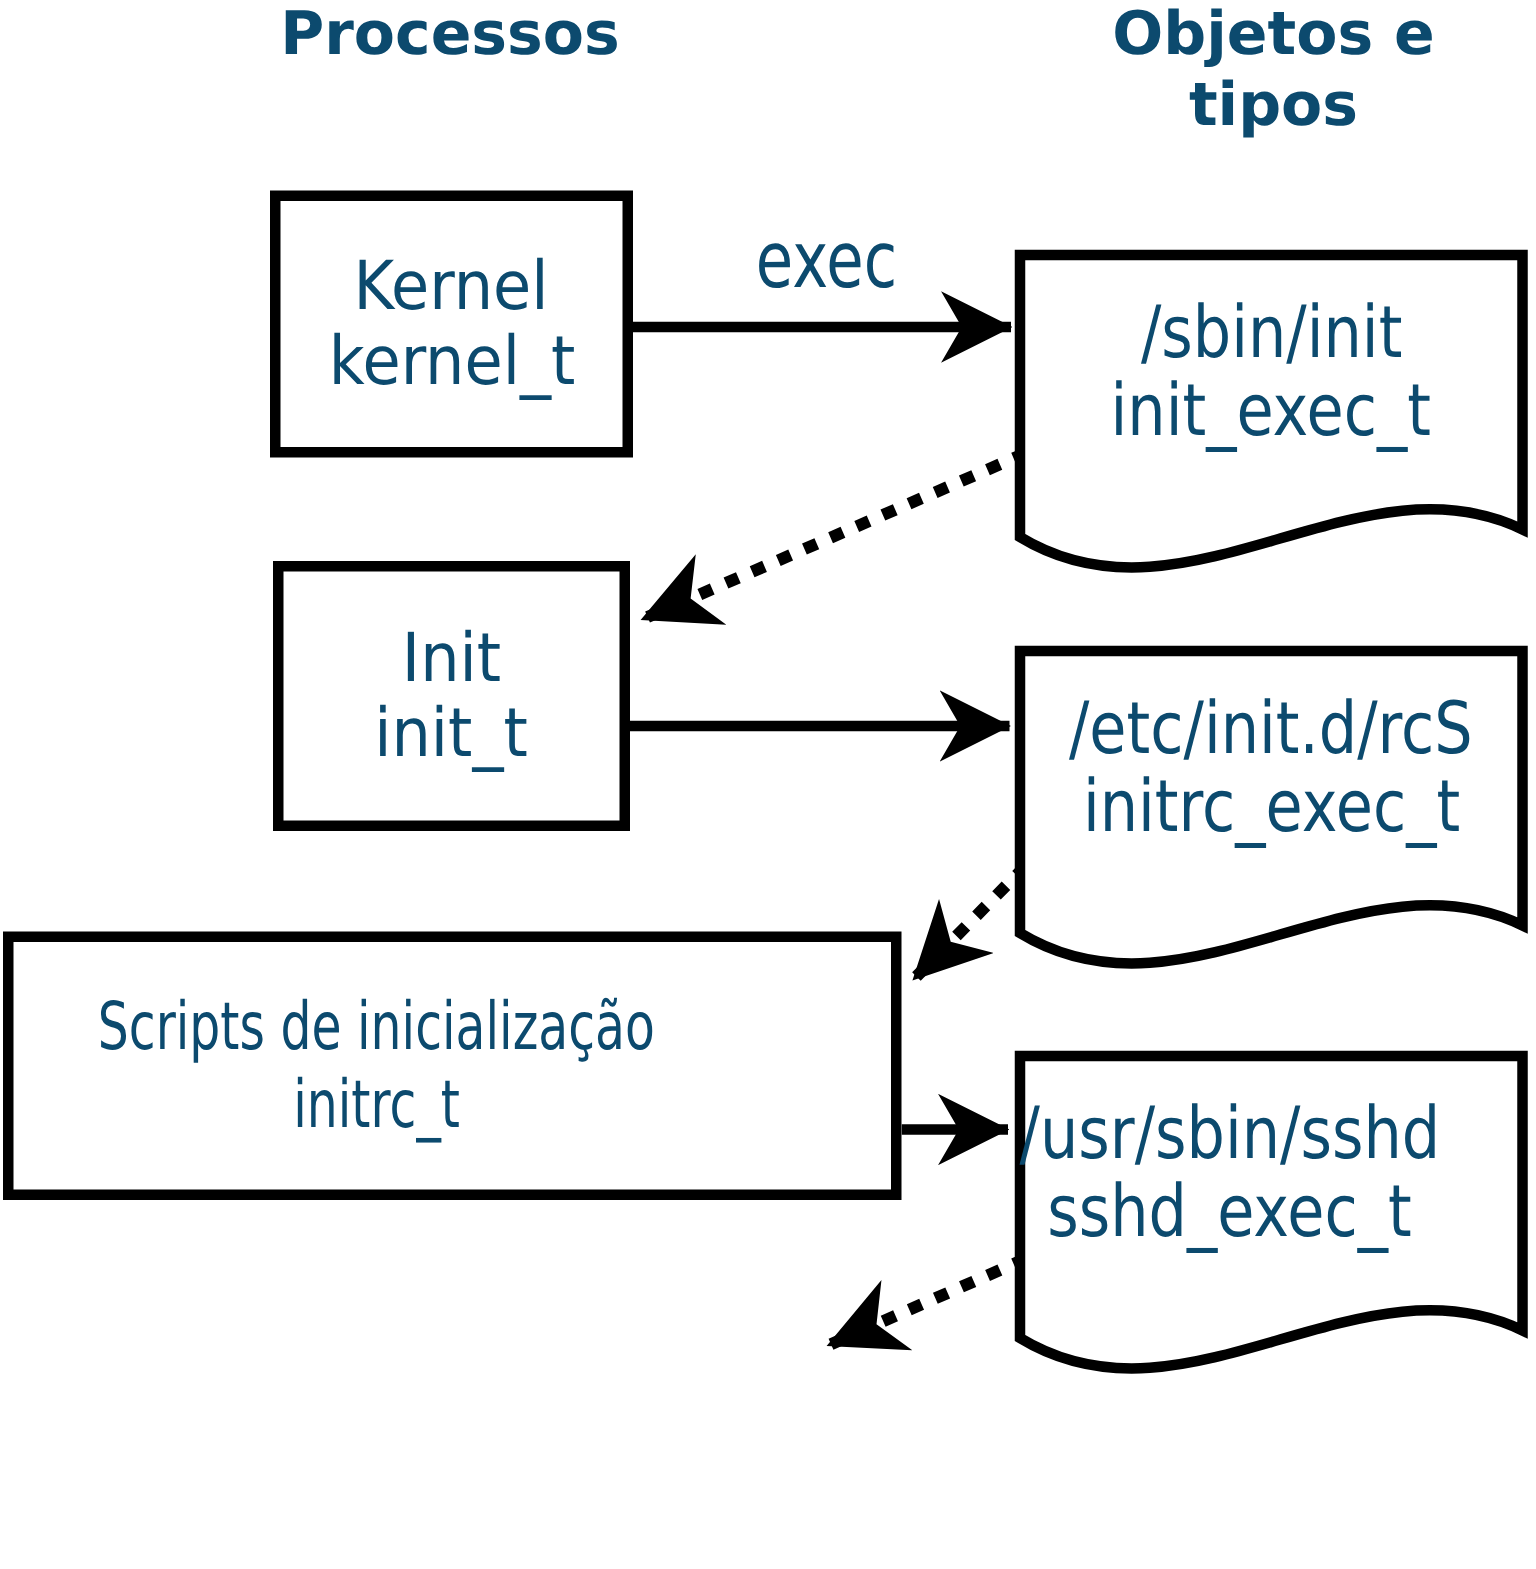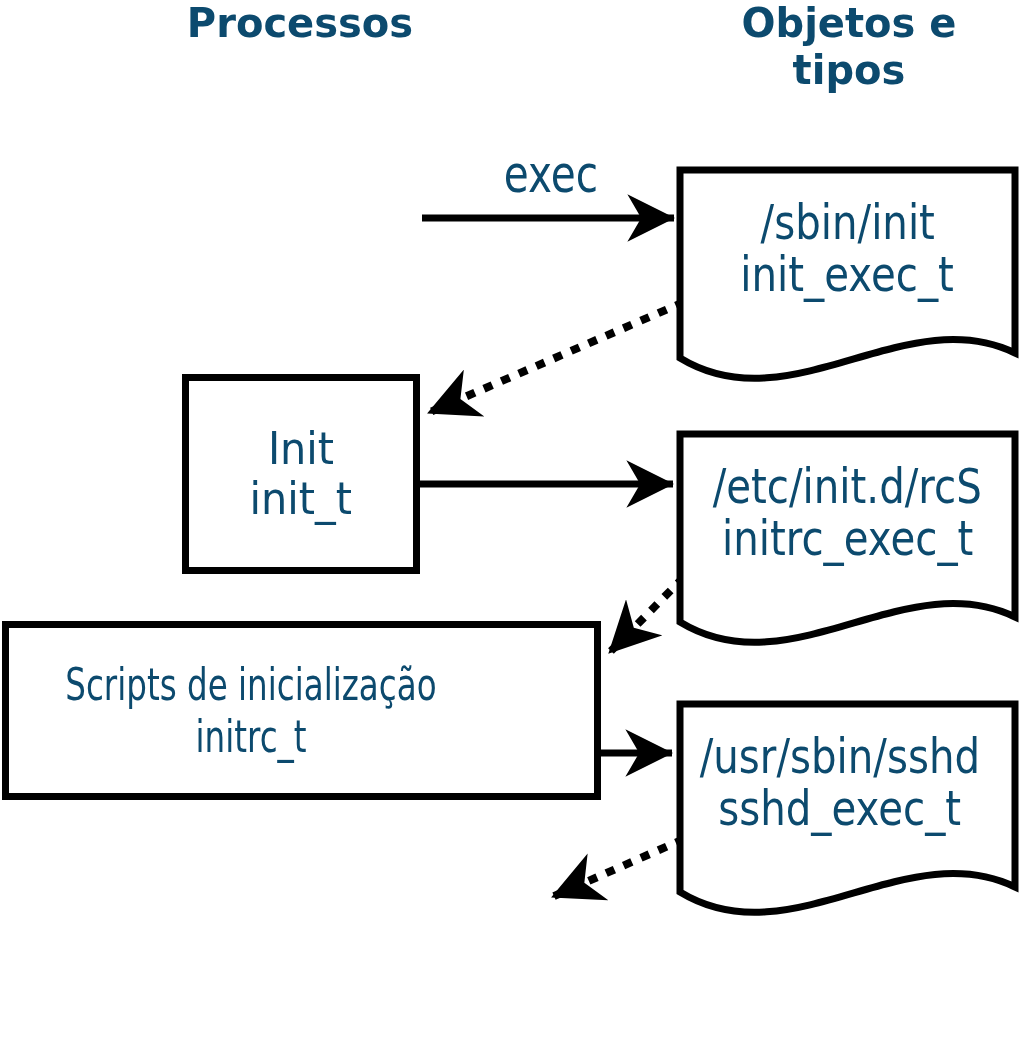--- a/index.html
+++ b/index.html
@@ -70,22 +70,26 @@
   </svg>
 
   <div class="col-header" style="left:120px;width:360px;">
     <span class="hline">Processos</span>
   </div>
   <div class="col-header" style="left:669px;width:360px;">
     <span class="hline">Objetos e</span>
     <span class="hline">tipos</span>
   </div>
 
+  <div class="pbox proc-text" style="left:180px;top:127px;width:242px;height:178px;">
+    <span class="tline">Kernel</span>
+    <span class="tline">kernel_t</span>
+  </div>
 
-  <div class="pbox proc-text" style="left:182px;top:374px;width:238px;height:200px;">
+  <div class="pbox proc-text" style="left:182px;top:374px;width:238px;height:180px;">
     <span class="tline">Init</span>
     <span class="tline">init_t</span>
   </div>
 
   <div class="pbox" style="left:2px;top:621px;width:599px;height:179px;"></div>
   <div class="boxlabel cond-text" style="left:21px;top:621px;width:460px;height:179px;">
     <span class="tline">Scripts de inicialização</span>
     <span class="tline">initrc_t</span>
   </div>
 
@@ -93,18 +97,18 @@
   <div class="edge-label" style="left:463px;top:148px;width:176px;">exec</div>
 
   <div class="boxlabel doc-text" style="left:680px;top:178px;width:335px;height:140px;">
     <span class="tline">/sbin/init</span>
     <span class="tline">init_exec_t</span>
   </div>
   <div class="boxlabel doc-text" style="left:680px;top:442px;width:335px;height:140px;">
     <span class="tline">/etc/init.d/rcS</span>
     <span class="tline">initrc_exec_t</span>
   </div>
-  <div class="boxlabel doc-text" style="left:672px;top:712px;width:335px;height:140px;">
+  <div class="boxlabel doc-text" style="left:652px;top:712px;width:335px;height:140px;">
     <span class="tline">/usr/sbin/sshd</span>
     <span class="tline">sshd_exec_t</span>
   </div>
 
 </div>
 
 </body></html>

